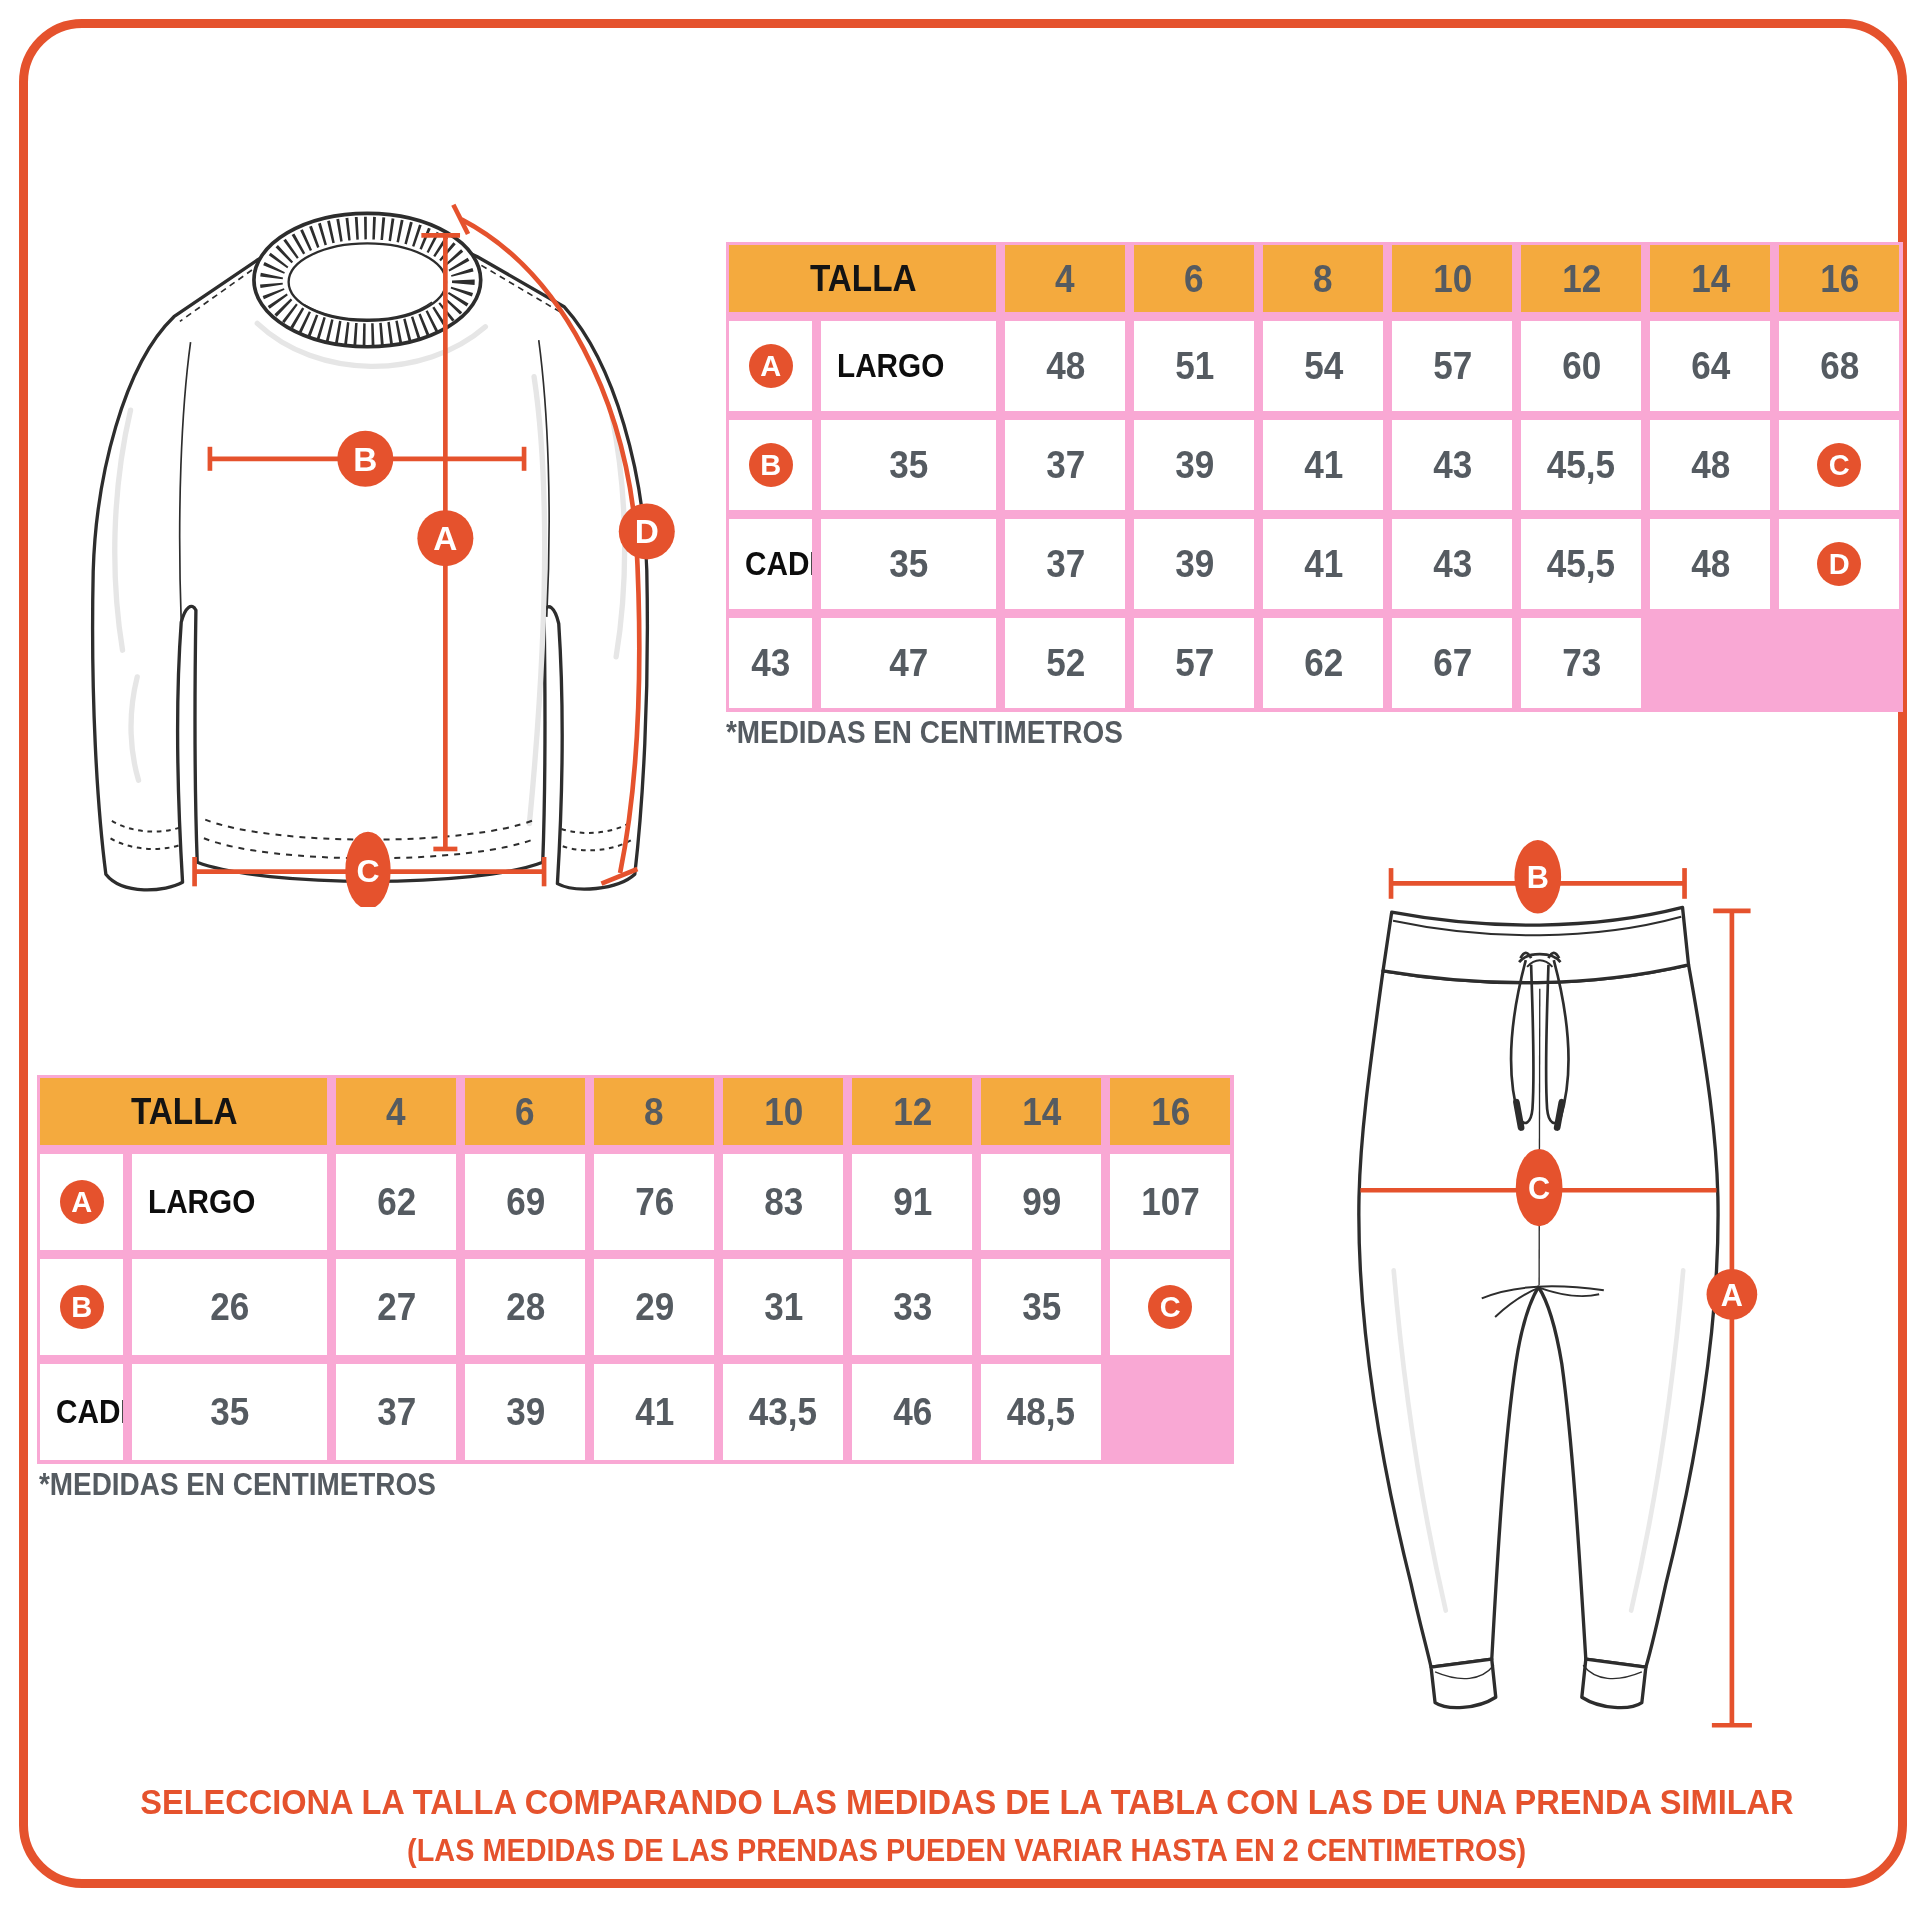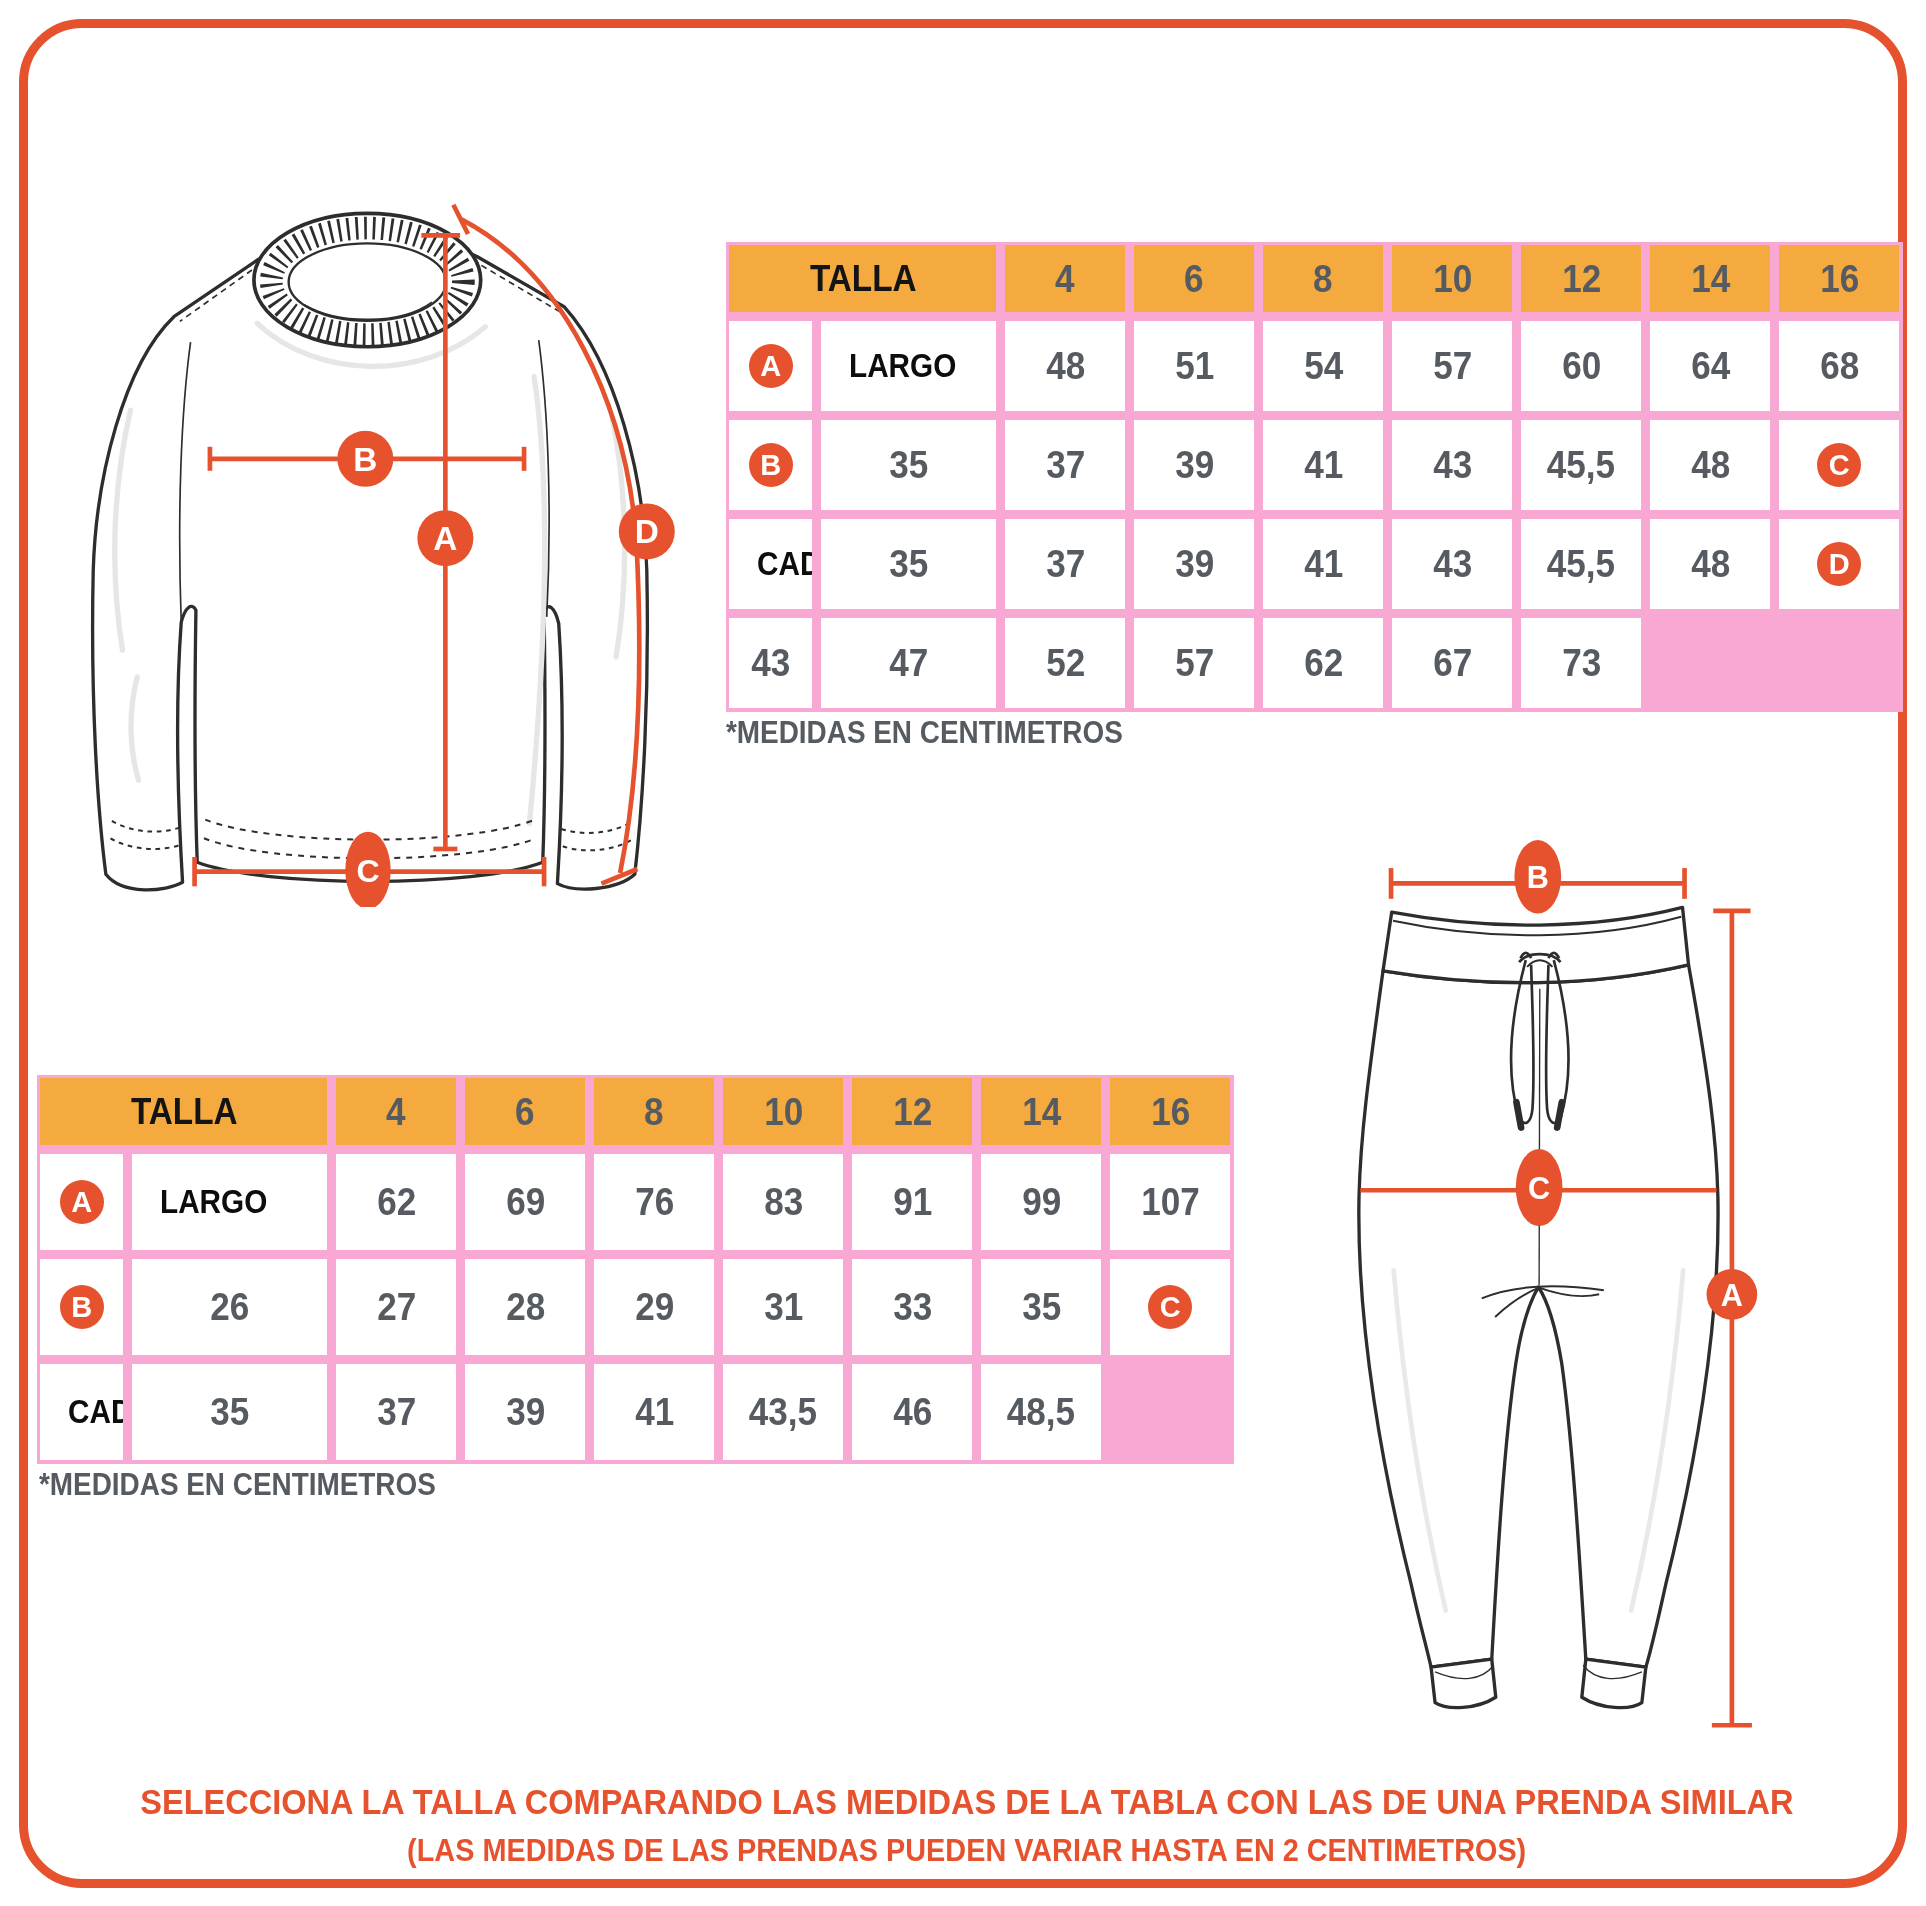--- a/index.html
+++ b/index.html
@@ -16,21 +16,21 @@
              grid-template-rows:67px repeat(4,90px);}
   .table-bottom{left:37px;top:1075px;width:1190px;
              grid-template-columns:83px 195px repeat(7,1fr);
              grid-template-rows:67px repeat(3,96px);}
   .cell{background:#ffffff;display:flex;align-items:center;justify-content:center;overflow:hidden;}
   .cell.head{background:#F4AA3E;}
   .span2{grid-column:1 / span 2;}
   .cond{display:inline-block;transform:scaleX(.9);transform-origin:center center;white-space:nowrap;}
   .head .cond{font-size:37px;font-weight:bold;color:#141414;letter-spacing:0px;}
   .head.num .cond{color:#555B61;font-size:39px;}
-  .label-cell{justify-content:flex-start;padding-left:28px;}
+  .label-cell{justify-content:flex-start;padding-left:16px;}
   .label-cell .cond{font-size:33px;font-weight:bold;color:#0d0d0d;transform-origin:left center;}
   .value-cell .cond{font-size:39px;font-weight:bold;color:#555B61;}
   .badge{width:44px;height:44px;border-radius:50%;background:#E5522D;color:#fff;
          display:flex;align-items:center;justify-content:center;
          font-size:29px;font-weight:bold;line-height:1;}
 
   .note{position:absolute;font-weight:bold;color:#555B61;font-size:31px;white-space:nowrap;}
   .note .cond{transform-origin:left center;}
   .note-top{left:726px;top:715px;}
   .note-bottom{left:39px;top:1467px;}

